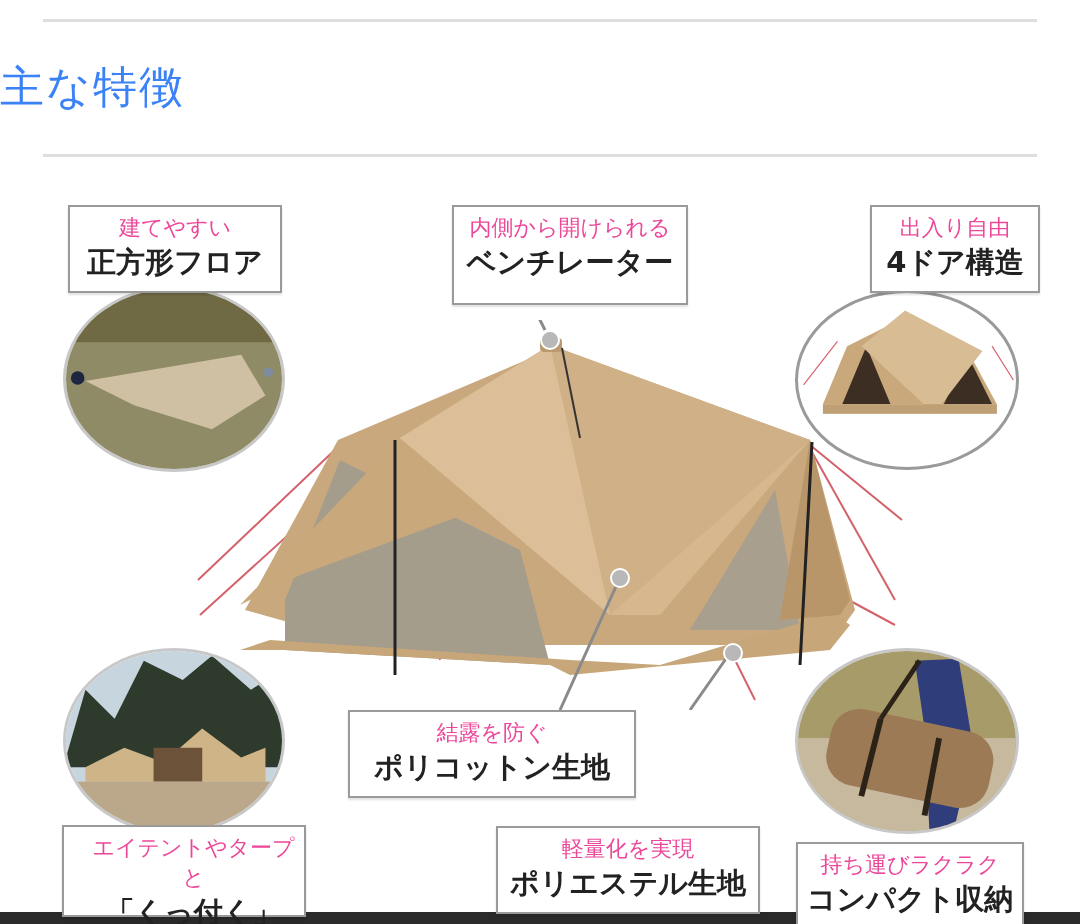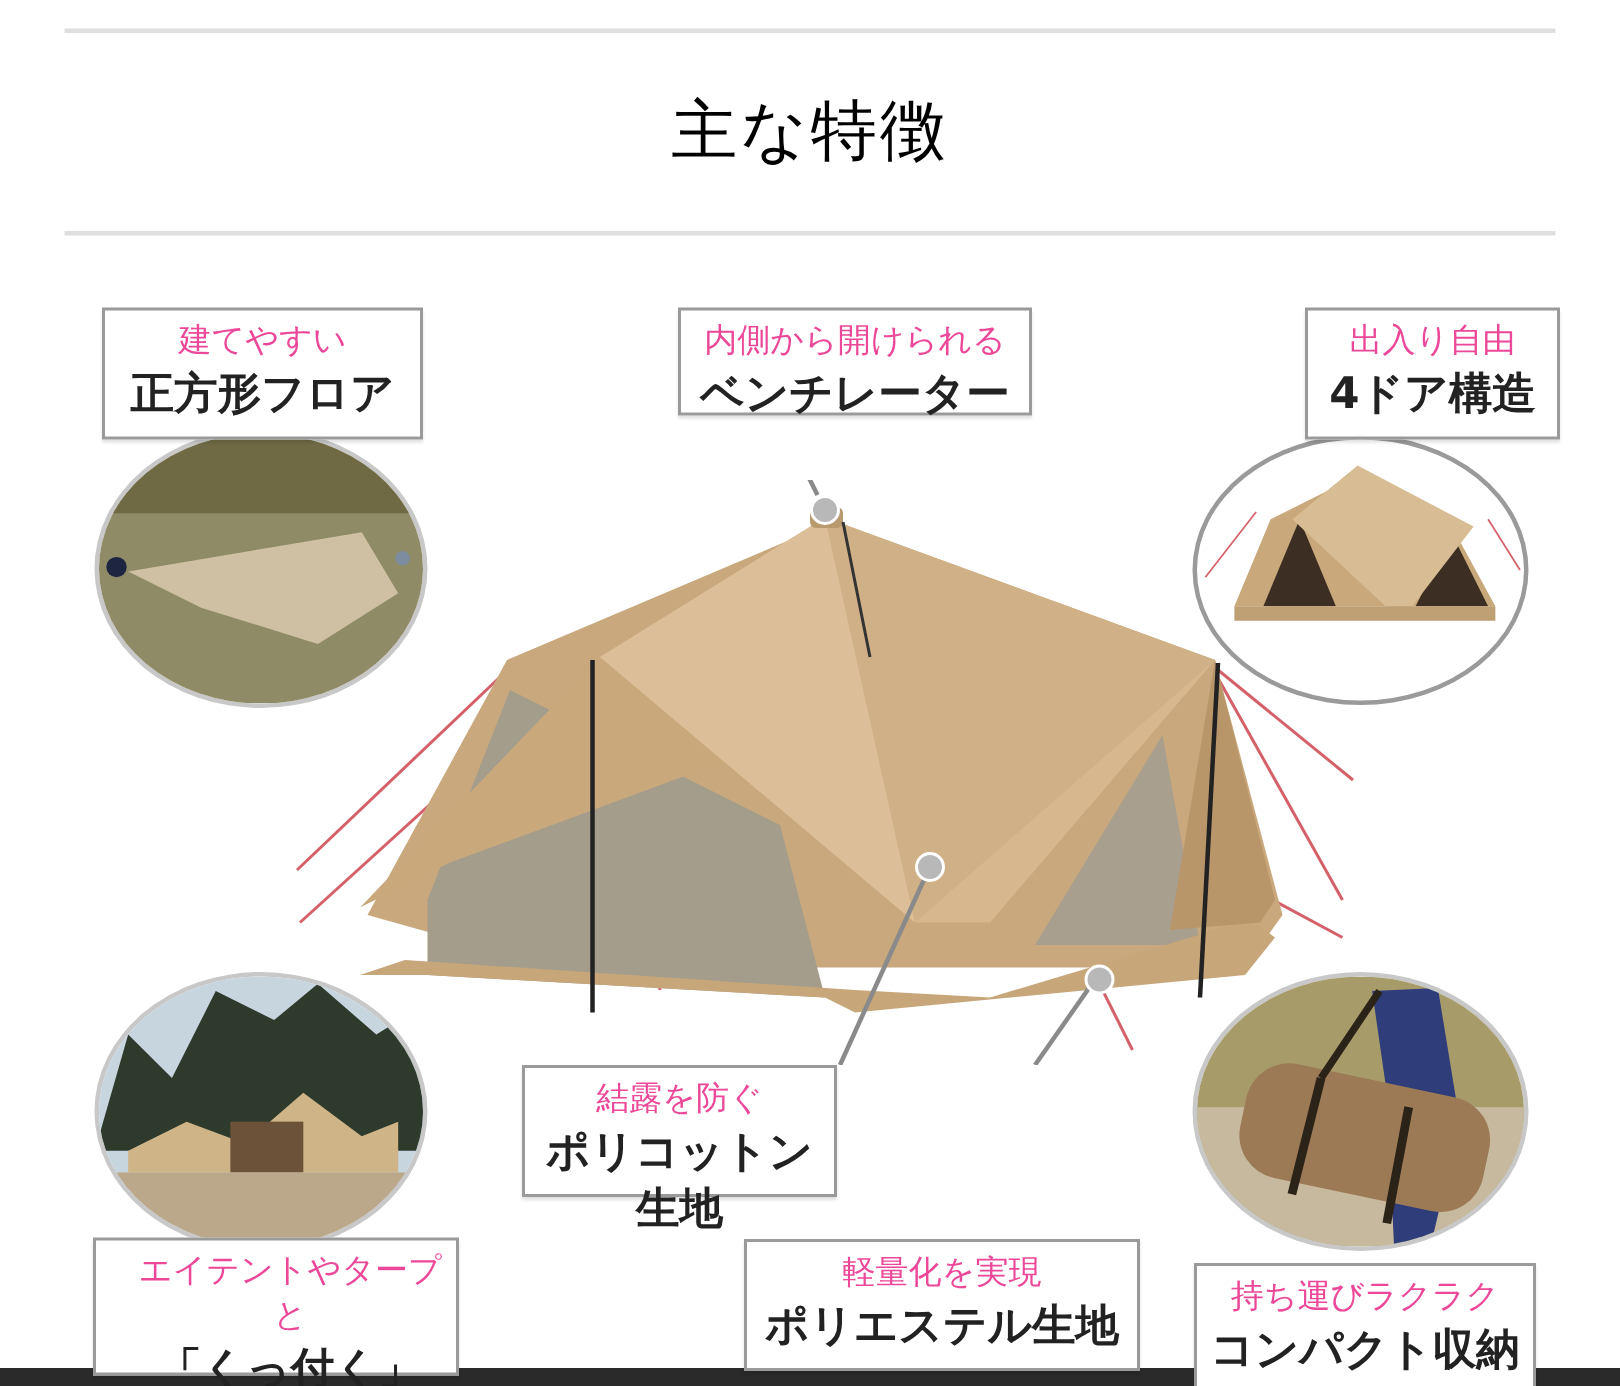--- a/index.html
+++ b/index.html
@@ -4,22 +4,22 @@
 <style>
   html, body { margin: 0; padding: 0; }
   body {
     width: 1080px; height: 924px; position: relative; overflow: hidden;
     background: #ffffff;
     font-family: "DejaVu Sans", "Liberation Sans", sans-serif;
     color: #333;
   }
   .rule { position: absolute; left: 43px; width: 994px; height: 3px; background: #dedede; }
   .title {
-    position: absolute; left: 0; width: 1080px; top: 58px; text-align: center;
-    font-size: 44px; color: #000000; letter-spacing: 2px; font-weight: 300;
+    position: absolute; left: 0; width: 1080px; top: 58px; 
+    font-size: 44px; color: #3b82f6; letter-spacing: 2px; font-weight: 300;
   }
   .label-box {
     position: absolute; background: #fff; border: 2px solid #9a9a9a;
     box-shadow: 0 2px 2px rgba(0,0,0,0.12);
     text-align: center; box-sizing: border-box; z-index: 5;
   }
   .label-box .sub { font-size: 22px; color: #ec4899; line-height: 30px; margin-top: 6px; }
   .label-box .main { font-size: 29px; color: #222; font-weight: bold; line-height: 38px; }
   .circle {
     position: absolute; border-radius: 50%; overflow: hidden;
@@ -85,21 +85,21 @@
     <polygon points="20,95 180,68 205,110 150,145 70,120" fill="#cfc0a3"></polygon>
     <circle cx="12" cy="92" r="7" fill="#1d2540"></circle>
     <circle cx="208" cy="86" r="5" fill="#7d8c9e"></circle>
   </svg>
 </div>
 <div class="label-box" style="left:68px; top:205px; width:214px; height:88px;">
   <div class="sub">建てやすい</div>
   <div class="main">正方形フロア</div>
 </div>
 
-<div class="label-box" style="left:452px; top:205px; width:236px; height:72px;">
+<div class="label-box" style="left:452px; top:205px; width:236px; height:100px;">
   <div class="sub">内側から開けられる</div>
   <div class="main">ベンチレーター</div>
 </div>
 
 <div class="circle" style="left:795px; top:290px; width:224px; height:180px; background:#fff; border-color:#9a9a9a;">
   <svg width="100%" height="100%" viewBox="0 0 224 180" xmlns="http://www.w3.org/2000/svg">
     <g stroke="#d4616a" stroke-width="1.2">
         <line x1="40" y1="50" x2="5" y2="95"></line>
         <line x1="200" y1="55" x2="222" y2="90"></line>
       </g>
@@ -108,21 +108,21 @@
     <polygon points="150,115 175,65 200,115" fill="#3c2e22"></polygon>
     <polygon points="110,18 65,55 140,125 190,60" fill="#d8bc94"></polygon>
     <rect x="25" y="115" width="180" height="10" fill="#bfa075"></rect>
   </svg>
 </div>
 <div class="label-box" style="left:870px; top:205px; width:170px; height:88px;">
   <div class="sub">出入り自由</div>
   <div class="main">4ドア構造</div>
 </div>
 
-<div class="label-box" style="left:348px; top:710px; width:210px; height:88px;">
+<div class="label-box" style="left:348px; top:710px; width:288px; height:88px;">
   <div class="sub">結露を防ぐ</div>
   <div class="main">ポリコットン生地</div>
 </div>
 
 <div class="circle" style="left:63px; top:648px; width:222px; height:186px;">
   <svg width="100%" height="100%" viewBox="0 0 222 186" preserveAspectRatio="none" xmlns="http://www.w3.org/2000/svg">
     <rect width="222" height="186" fill="#c7d5df"></rect>
     <path d="M0,110 L20,40 L50,70 L80,10 L120,30 L150,5 L190,40 L222,20 L222,120 L0,120 Z" fill="#2e3a2c"></path>
     <polygon points="20,120 60,100 100,115 140,80 180,110 205,100 205,135 20,135" fill="#cfb487"></polygon>
     <rect x="90" y="100" width="50" height="35" fill="#6b5238"></rect>

